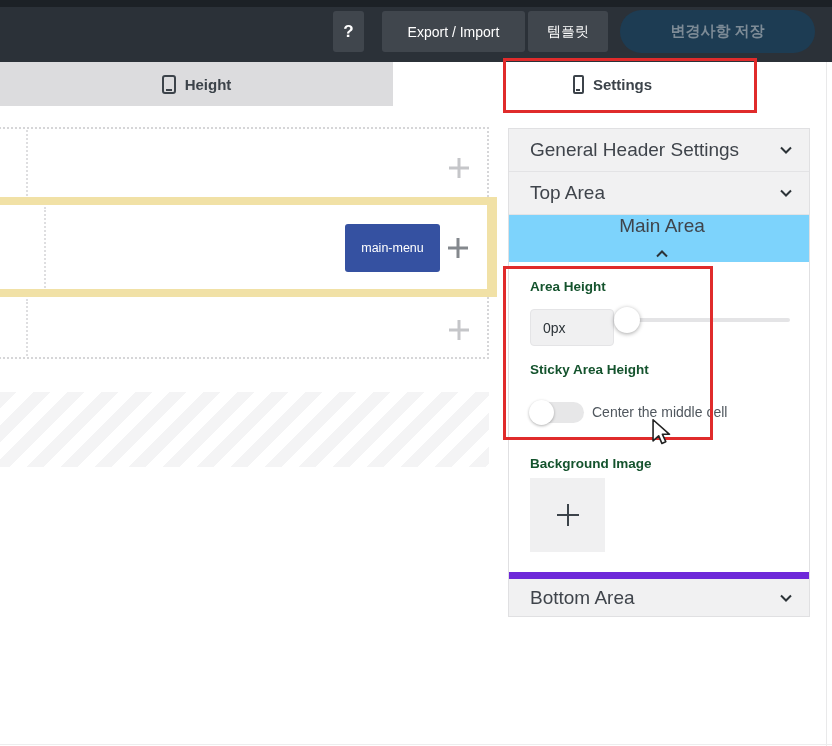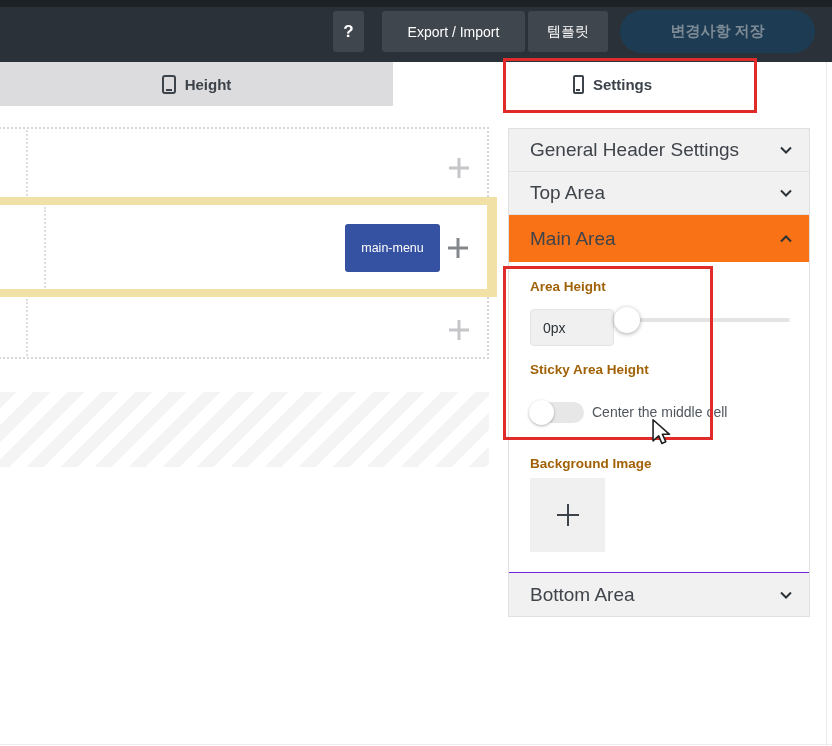--- a/index.html
+++ b/index.html
@@ -67,26 +67,26 @@
 
   .stripes { position:absolute; left:0; top:392px; width:489px; height:75px;
              background:repeating-linear-gradient(135deg,#f4f4f5 0 12px,#ffffff 12px 24px); }
 
   
   .panel { position:absolute; left:508px; top:128px; width:302px; background:#fff;
            border:1px solid #e0e0e2; }
   .acc-header { height:43px; background:#f1f1f2; border-bottom:1px solid #e3e3e5; display:flex;
                 align-items:center; padding:0 15px 0 21px; font-size:19px; color:#3f444b; cursor:pointer; }
   .acc-header .acc-label { flex:1; }
-  .acc-header-open { background:#f97316; height:47px; border-bottom:none; }
-  .acc-bottom { border-bottom:none; border-top:1px solid #6d28d9; height:44px; }
+  .acc-header-open { background:#7dd3fc; height:47px; border-bottom:none;flex-direction:column; }
+  .acc-bottom { border-bottom:none; border-top:7px solid #6d28d9; height:44px; }
   .chev { width:16px; height:16px; flex:0 0 auto; }
 
   .main-body { padding:17px 19px 20px 21px; background:#fff; }
-  .ctl-label { font-size:13.5px; font-weight:bold; color:#a16207; height:15px; line-height:15px; }
+  .ctl-label { font-size:13.5px; font-weight:bold; color:#14532d; height:15px; line-height:15px; }
   .field-row { display:flex; align-items:center; margin-top:7px; height:37px; }
   .num-input { width:84px; height:37px; background:#f0f0f1; border:1px solid #e4e4e6; border-radius:4px;
                font-family:inherit; font-size:14px; color:#2c3338; padding:0 12px; outline:none;margin-top:16px; }
   .slider { position:relative; flex:1; height:26px; cursor:pointer; }
   .slider-track { position:absolute; left:0; right:0; top:11px; height:4px; background:#e4e4e6; border-radius:2px; }
   .slider-fill { position:absolute; top:11px; height:4px; background:#2271b1; border-radius:2px; }
   .slider-handle { position:absolute; top:0; width:26px; height:26px; background:#fff; border-radius:50%;
                    box-shadow:0 1px 4px rgba(0,0,0,.35); }
   .gap-sticky { margin-top:24px; }
 

